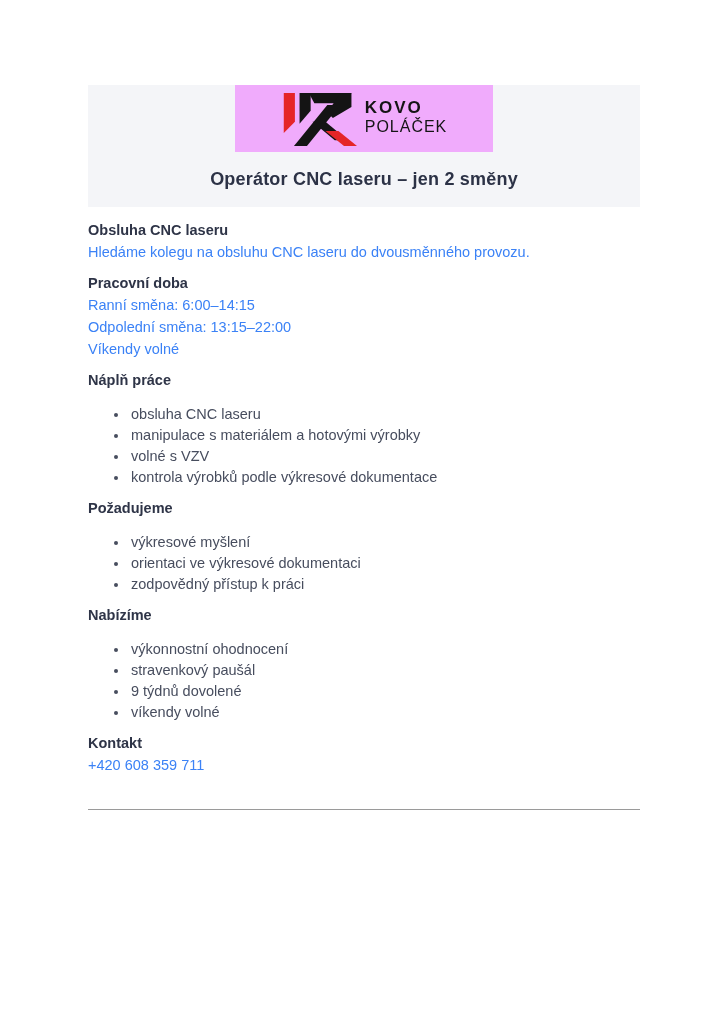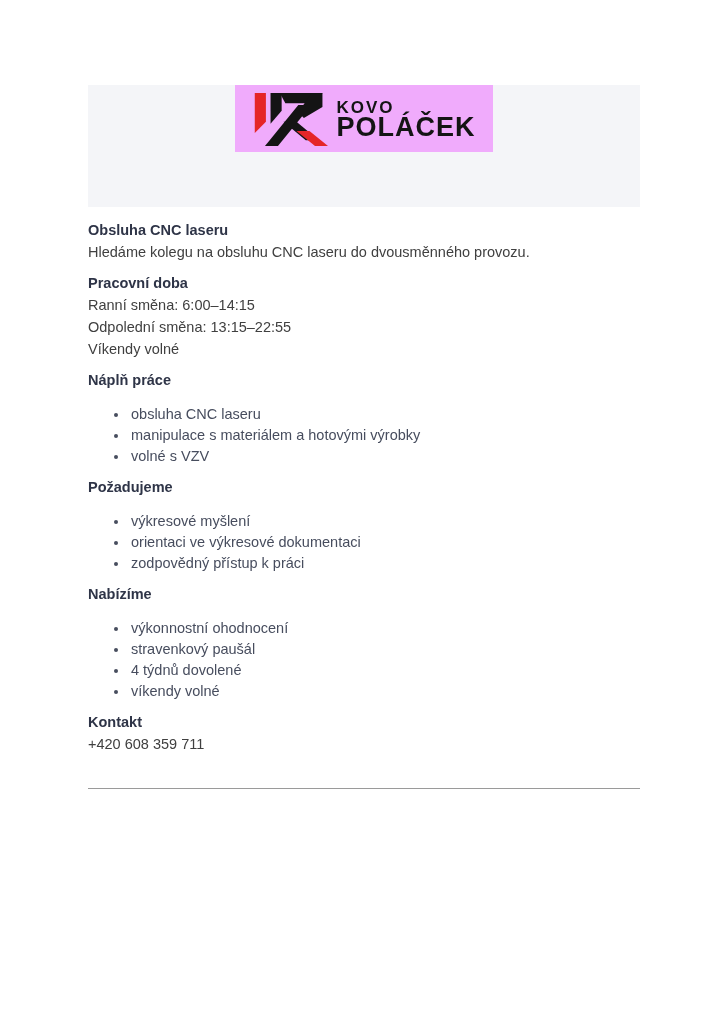--- a/index.html
+++ b/index.html
@@ -14,32 +14,32 @@
   .logo-box{
     width:258px;height:67px;background:#f0abfc;margin:0 auto;
     display:flex;align-items:center;justify-content:center;gap:8px;
   }
   .monogram{flex:0 0 auto;display:block;}
   .logo-text{display:flex;flex-direction:column;justify-content:center;color:#141414;}
   .logo-line1{
     font-size:17px;font-weight:900;letter-spacing:2px;line-height:17px;
   }
   .logo-line2{
-    font-size:27px;font-weight:700;letter-spacing:1px;line-height:22px;
+    font-size:16px;font-weight:400;letter-spacing:1px;line-height:22px;
   }
   .page-title{
     text-align:center;margin:17px 0 0 0;
     font-size:18px;font-weight:700;color:#2c3246;letter-spacing:.2px;
   }
   .content{margin:0 84px 0 88px;padding-top:3px;font-size:14.5px;}
   h3.sec-heading{
     margin:9px 0 0 0;font-size:14.5px;font-weight:700;color:#2e3447;
     line-height:22px;
   }
-  p.sec-line{margin:0;line-height:22px;color:#404040;}
+  p.sec-line{margin:0;line-height:22px;color:#3b82f6;}
   ul.sec-bullets{
     list-style:none;margin:13px 0 9px 0;padding:0;
   }
   ul.sec-bullets li{
     position:relative;padding-left:43px;line-height:21px;color:#474d5e;
   }
   ul.sec-bullets li::before{
     content:"";position:absolute;left:26px;top:9px;
     width:4px;height:4px;border-radius:50%;background:#474d5e;
   }
@@ -60,51 +60,53 @@
       <polygon points="64,3 76,3 76,18 56,30 50,24" fill="#141414"></polygon>
       <polygon points="50,16 64,16 28,60 14,60" fill="#141414"></polygon>
       <polygon points="34,34 48,34 72,54 58,54" fill="#141414"></polygon>
       <polygon points="48,44 62,44 82,60 68,60" fill="#e52528"></polygon>
     </svg>
     <div class="logo-text">
       <span class="logo-line1">KOVO</span>
       <span class="logo-line2">POLÁČEK</span>
     </div>
   </div>
+  <div class="page-title">Operátor CNC laseru – jen 2 směny</div>
 </div>
 
 <div class="content">
 
   <h3 class="sec-heading">Obsluha CNC laseru</h3>
   <p class="sec-line">Hledáme kolegu na obsluhu CNC laseru do dvousměnného provozu.</p>
 
   <h3 class="sec-heading">Pracovní doba</h3>
   <p class="sec-line">Ranní směna: 6:00–14:15</p>
-  <p class="sec-line">Odpolední směna: 13:15–22:55</p>
+  <p class="sec-line">Odpolední směna: 13:15–22:00</p>
   <p class="sec-line">Víkendy volné</p>
 
   <h3 class="sec-heading">Náplň práce</h3>
   <ul class="sec-bullets">
     <li>obsluha CNC laseru</li>
     <li>manipulace s materiálem a hotovými výrobky</li>
     <li>volné s VZV</li>
+    <li>kontrola výrobků podle výkresové dokumentace</li>
   </ul>
 
   <h3 class="sec-heading">Požadujeme</h3>
   <ul class="sec-bullets">
     <li>výkresové myšlení</li>
     <li>orientaci ve výkresové dokumentaci</li>
     <li>zodpovědný přístup k práci</li>
   </ul>
 
   <h3 class="sec-heading">Nabízíme</h3>
   <ul class="sec-bullets">
     <li>výkonnostní ohodnocení</li>
     <li>stravenkový paušál</li>
-    <li>4 týdnů dovolené</li>
+    <li>9 týdnů dovolené</li>
     <li>víkendy volné</li>
   </ul>
 
   <h3 class="sec-heading">Kontakt</h3>
   <p class="sec-line">+420 608 359 711</p>
 
 </div>
 
 <hr class="bottom-rule">
 

